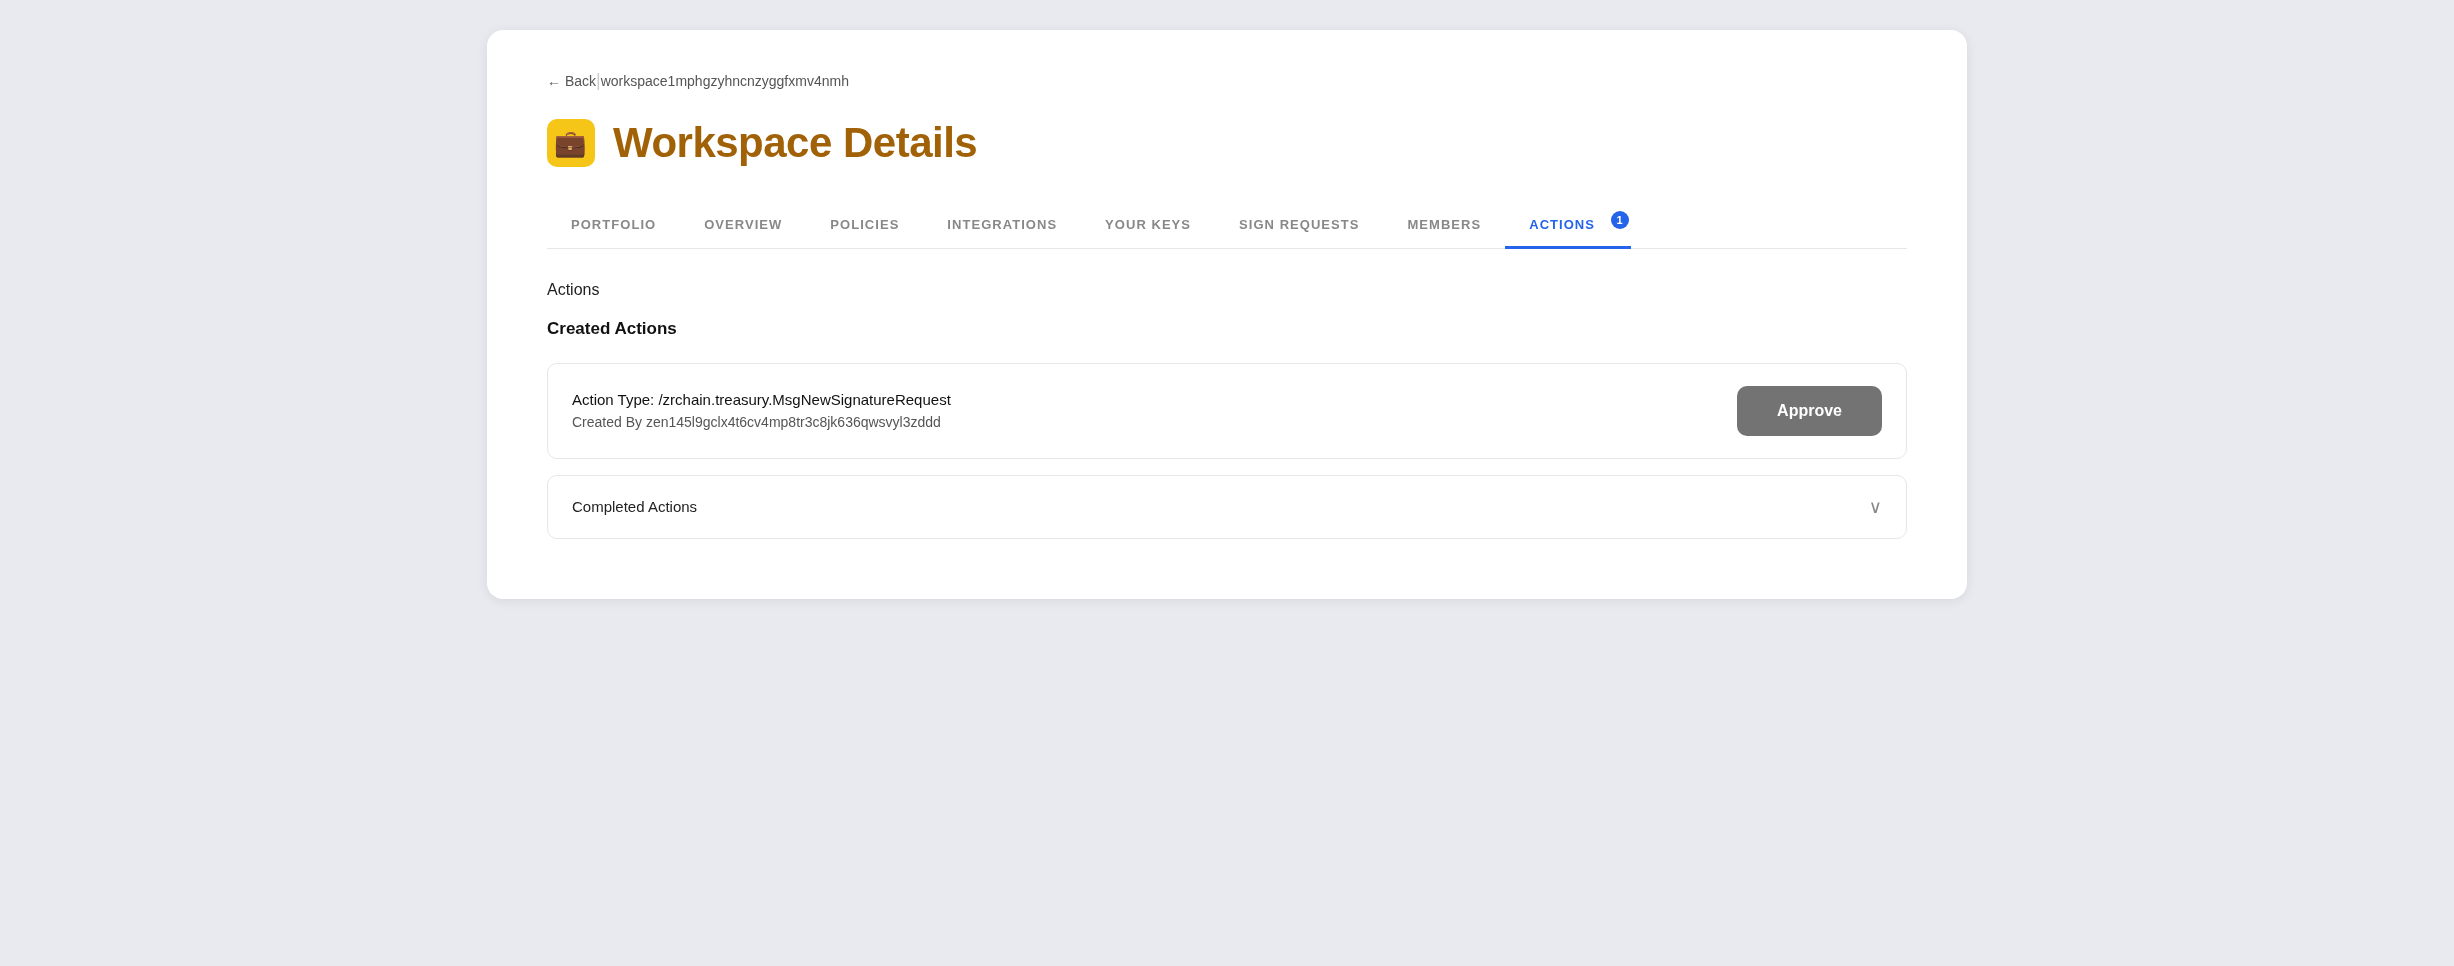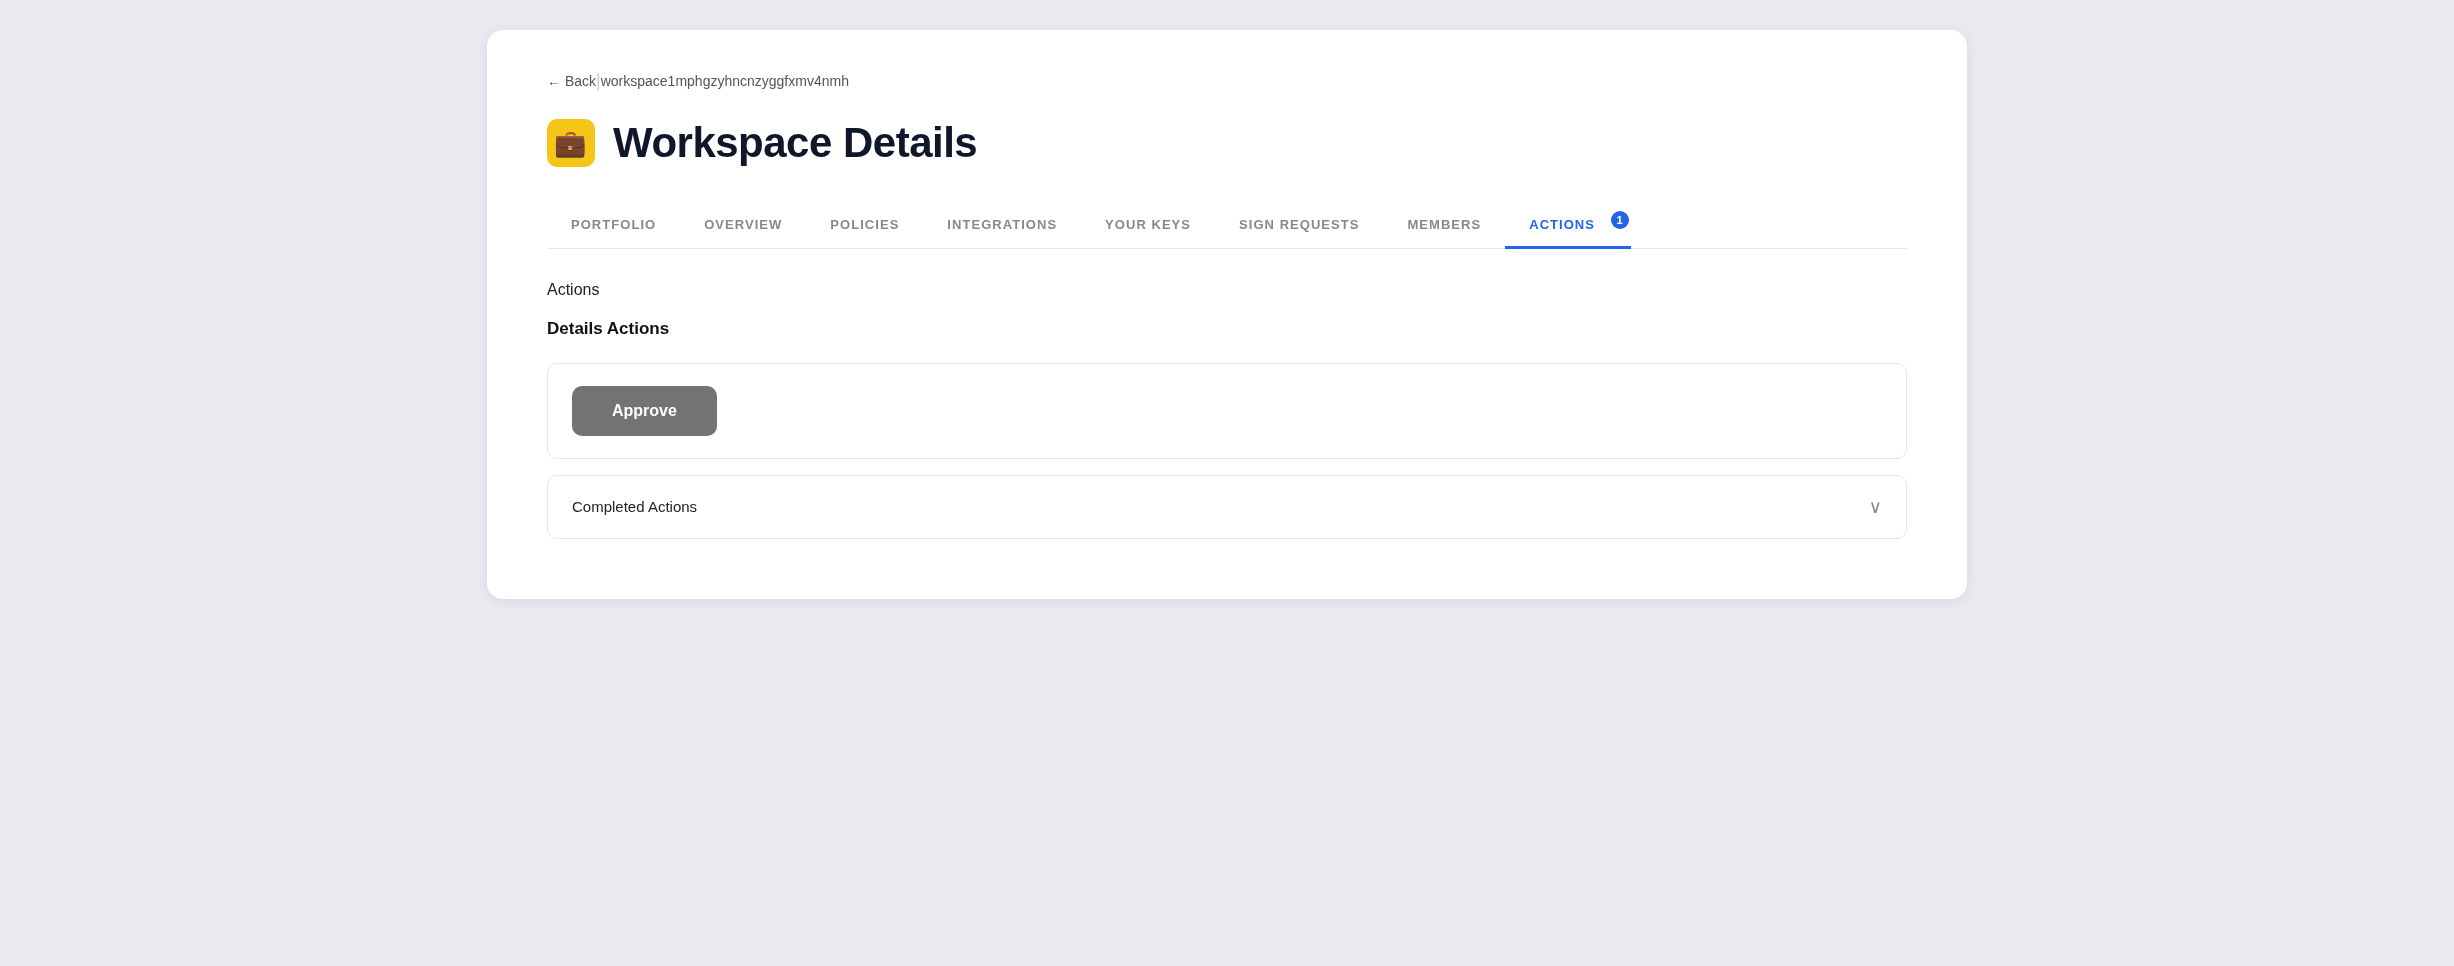--- a/index.html
+++ b/index.html
@@ -57,21 +57,21 @@
       border-radius: 10px;
       display: flex;
       align-items: center;
       justify-content: center;
       font-size: 26px;
       flex-shrink: 0;
     }
     .page-title {
       font-size: 42px;
       font-weight: 700;
-      color: #0f172a;
+      color: #a16207;
       letter-spacing: -0.5px;
     }
     .tabs-row {
       display: flex;
       align-items: center;
       border-bottom: 1.5px solid #e5e7eb;
       margin-bottom: 0;
       gap: 0;
     }
     .tab {
@@ -201,23 +201,27 @@
     <div class="tab">SIGN REQUESTS</div>
     <div class="tab">MEMBERS</div>
     <div class="tab active" style="padding-right: 36px;">
       <span>ACTIONS</span>
       <span class="tab-badge">1</span>
     </div>
   </div>
 
   <div class="content-area">
     <div class="section-title">Actions</div>
-    <div class="pending-title">Details Actions</div>
+    <div class="pending-title">Created Actions</div>
 
     <div class="action-card">
+      <div class="action-info">
+        <div class="action-type">Action Type: /zrchain.treasury.MsgNewSignatureRequest</div>
+        <div class="action-creator">Created By zen145l9gclx4t6cv4mp8tr3c8jk636qwsvyl3zddd</div>
+      </div>
       <button class="approve-btn">Approve</button>
     </div>
 
     <div class="completed-section">
       <span class="completed-label">Completed Actions</span>
       <span class="chevron-icon">∨</span>
     </div>
   </div>
 </div>
 

